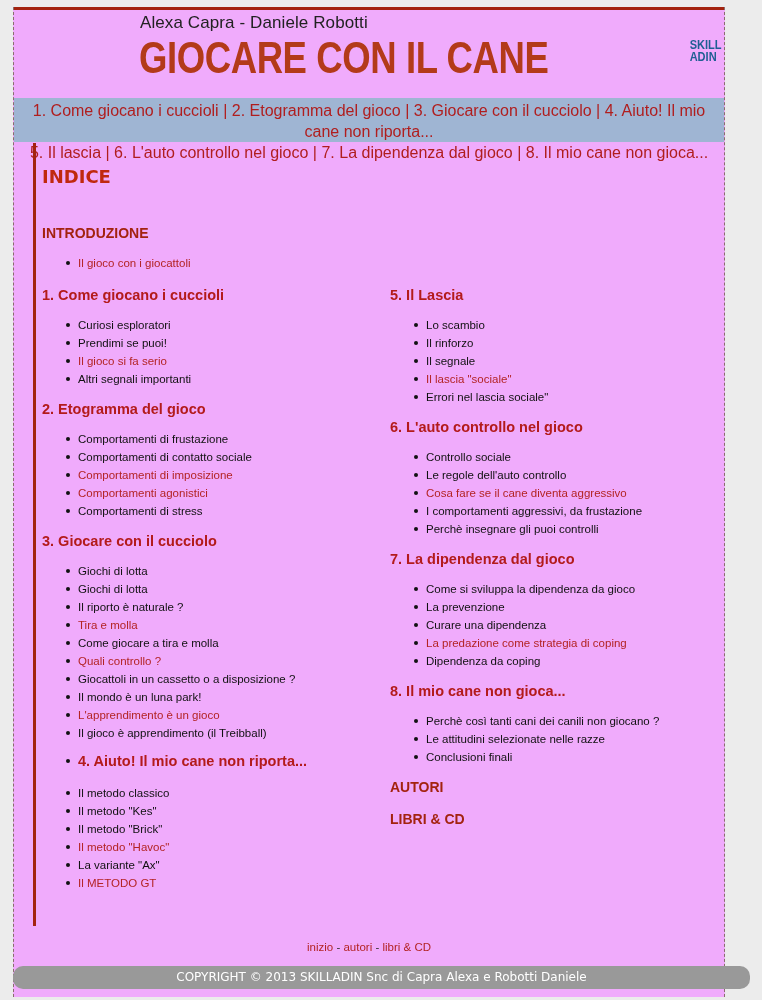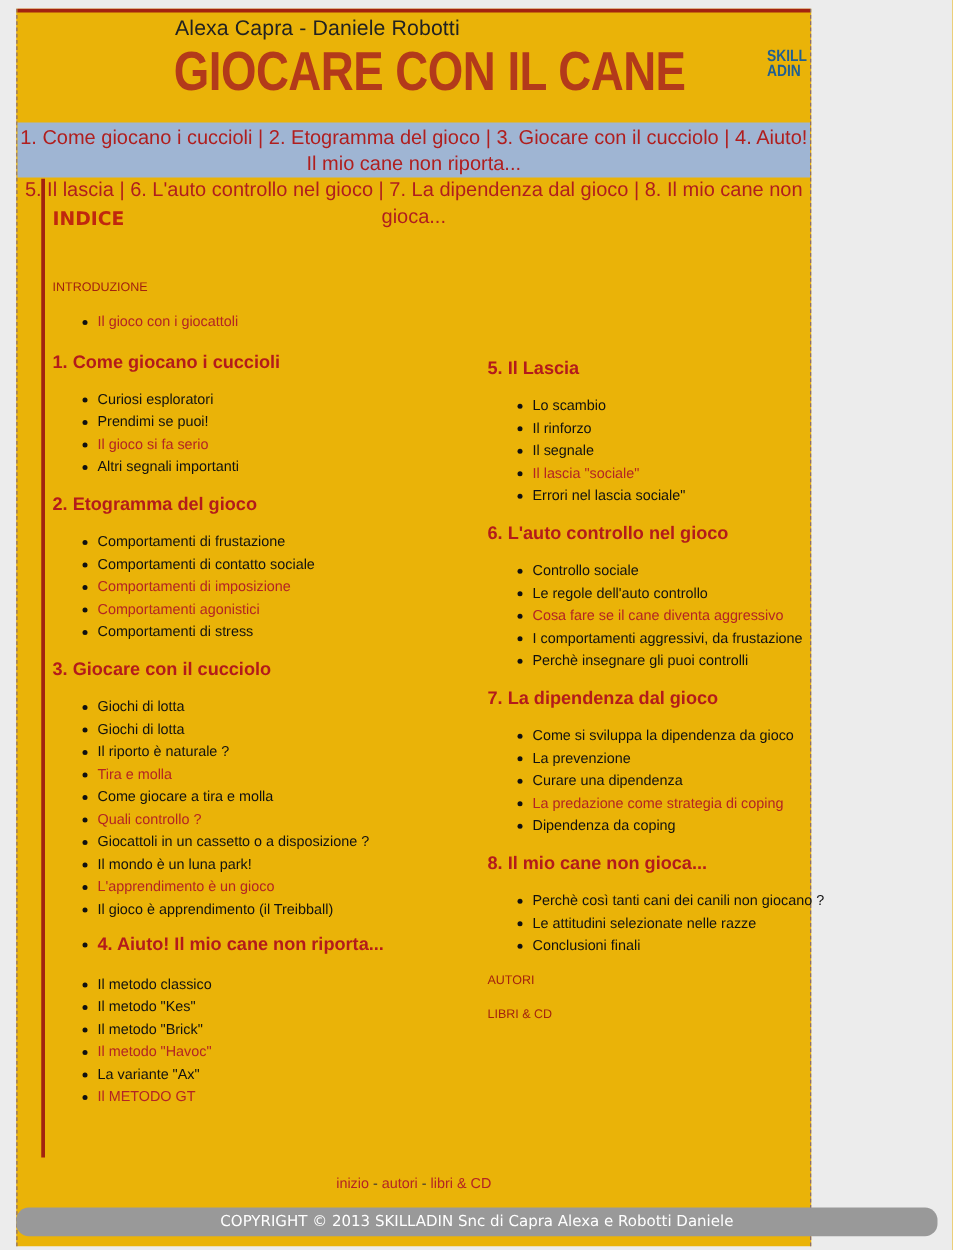--- a/index.html
+++ b/index.html
@@ -3,22 +3,22 @@
 <meta charset="utf-8">
 <style>
   html, body { margin:0; padding:0; }
   body {
     width:762px; height:1000px; overflow:hidden;
     background:#ececec;
     font-family:"Liberation Sans", sans-serif;
     position:relative;
   }
   .page {
-    position:absolute; left:13px; top:7px; width:636px; height:990px;
-    background:#eab308;
+    position:absolute; left:13px; top:7px; width:712px; height:990px;
+    background:#f0abfc;
     border-left:1px dashed #8a6d6d;
     border-right:1px dashed #8a6d6d;
     box-sizing:border-box;
   }
   .topline { position:absolute; left:0; right:0; top:0; height:3px; background:#a3230f; }
   .authors {
     position:absolute; left:126px; top:6px;
     font-size:17px; color:#222; letter-spacing:0.1px;
   }
   .title {
@@ -42,27 +42,27 @@
     text-align:center; font-size:16px; color:#b01e1e;
     line-height:21px; padding-top:2px; box-sizing:border-box;
   }
   .nav a { color:#b01e1e; text-decoration:none; }
   .nav .sep { color:#b01e1e; }
   .redbar {
     position:absolute; left:19px; top:136px; width:3px; height:783px; background:#a3230f;
   }
   .indice {
     position:absolute; left:28px; top:159px;
-    font-family:"DejaVu Sans", sans-serif; font-weight:bold; font-size:15px; color:#c0280e;
+    font-family:"DejaVu Sans", sans-serif; font-weight:bold; font-size:18px; color:#c0280e;
   }
   .col { position:absolute; }
   .col-left { left:28px; top:218px; width:340px; }
   .col-right { left:376px; top:280px; width:340px; }
   .sec-small {
-    font-weight:normal; font-size:10px; color:#a3230f; margin:0;
+    font-weight:bold; font-size:14px; color:#a3230f; margin:0;
   }
   .sec-h {
     font-weight:bold; font-size:14.5px; color:#b31b1b; margin:0;
   }
   ul { margin:0; padding:0; list-style:none; }
   li {
     font-size:11.5px; color:#111; line-height:18px; position:relative; padding-left:36px;
   }
   li::before {
     content:""; position:absolute; left:24px; top:7px; width:4px; height:4px; border-radius:50%; background:#111;

